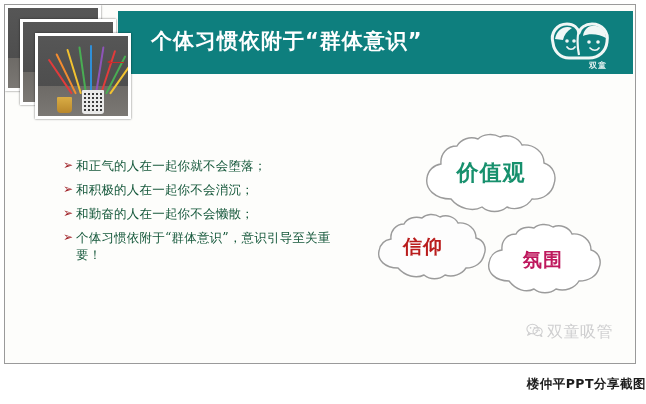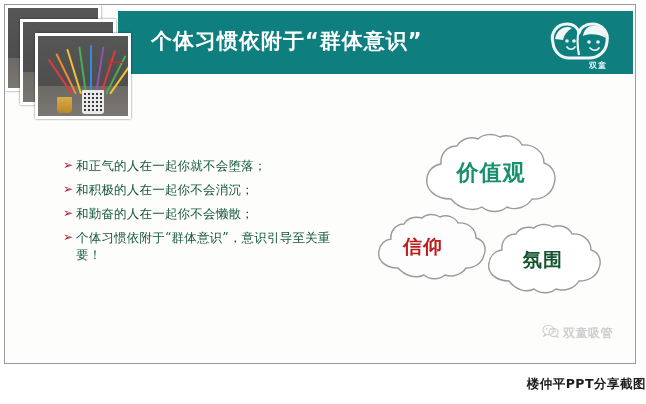--- a/index.html
+++ b/index.html
@@ -166,36 +166,36 @@
     justify-content: center;
     font-weight: bold;
     font-family: "DejaVu Sans", "Liberation Sans", sans-serif;
     white-space: nowrap;
   }
   #cloud-values        { left: 408px; top: 128px; width: 152px; height: 84px; }
   #cloud-values .cloud-label   { color:#17906d; font-size:22px; letter-spacing:1px; transform:translate(2px,-2px); }
   #cloud-belief        { left: 363px; top: 208px; width: 122px; height: 70px; }
   #cloud-belief .cloud-label   { color:#b91c1c; font-size:19px; letter-spacing:1px; transform:translate(-6px,-1px); }
   #cloud-atmosphere    { left: 472px; top: 218px; width: 128px; height: 74px; }
-  #cloud-atmosphere .cloud-label { color:#14532d; font-size:19px; letter-spacing:1px; transform:translate(2px,0px); }
+  #cloud-atmosphere .cloud-label { color:#be185d; font-size:19px; letter-spacing:1px; transform:translate(2px,0px); }
 
   
   #watermark {
     position: absolute;
     right: 22px;
     bottom: 20px;
     display: flex;
     align-items: center;
     gap: 4px;
     opacity: .42;
   }
   #watermark-text {
     color: #8e8e93;
-    font-size: 12px;
-    font-weight: bold;
+    font-size: 16px;
+    font-weight: normal;
     font-family: "DejaVu Sans", "Liberation Sans", sans-serif;
     letter-spacing: .5px;
   }
 
   
   #caption {
     position: absolute;
     left: 0;
     top: 376px;
     width: 646px;

